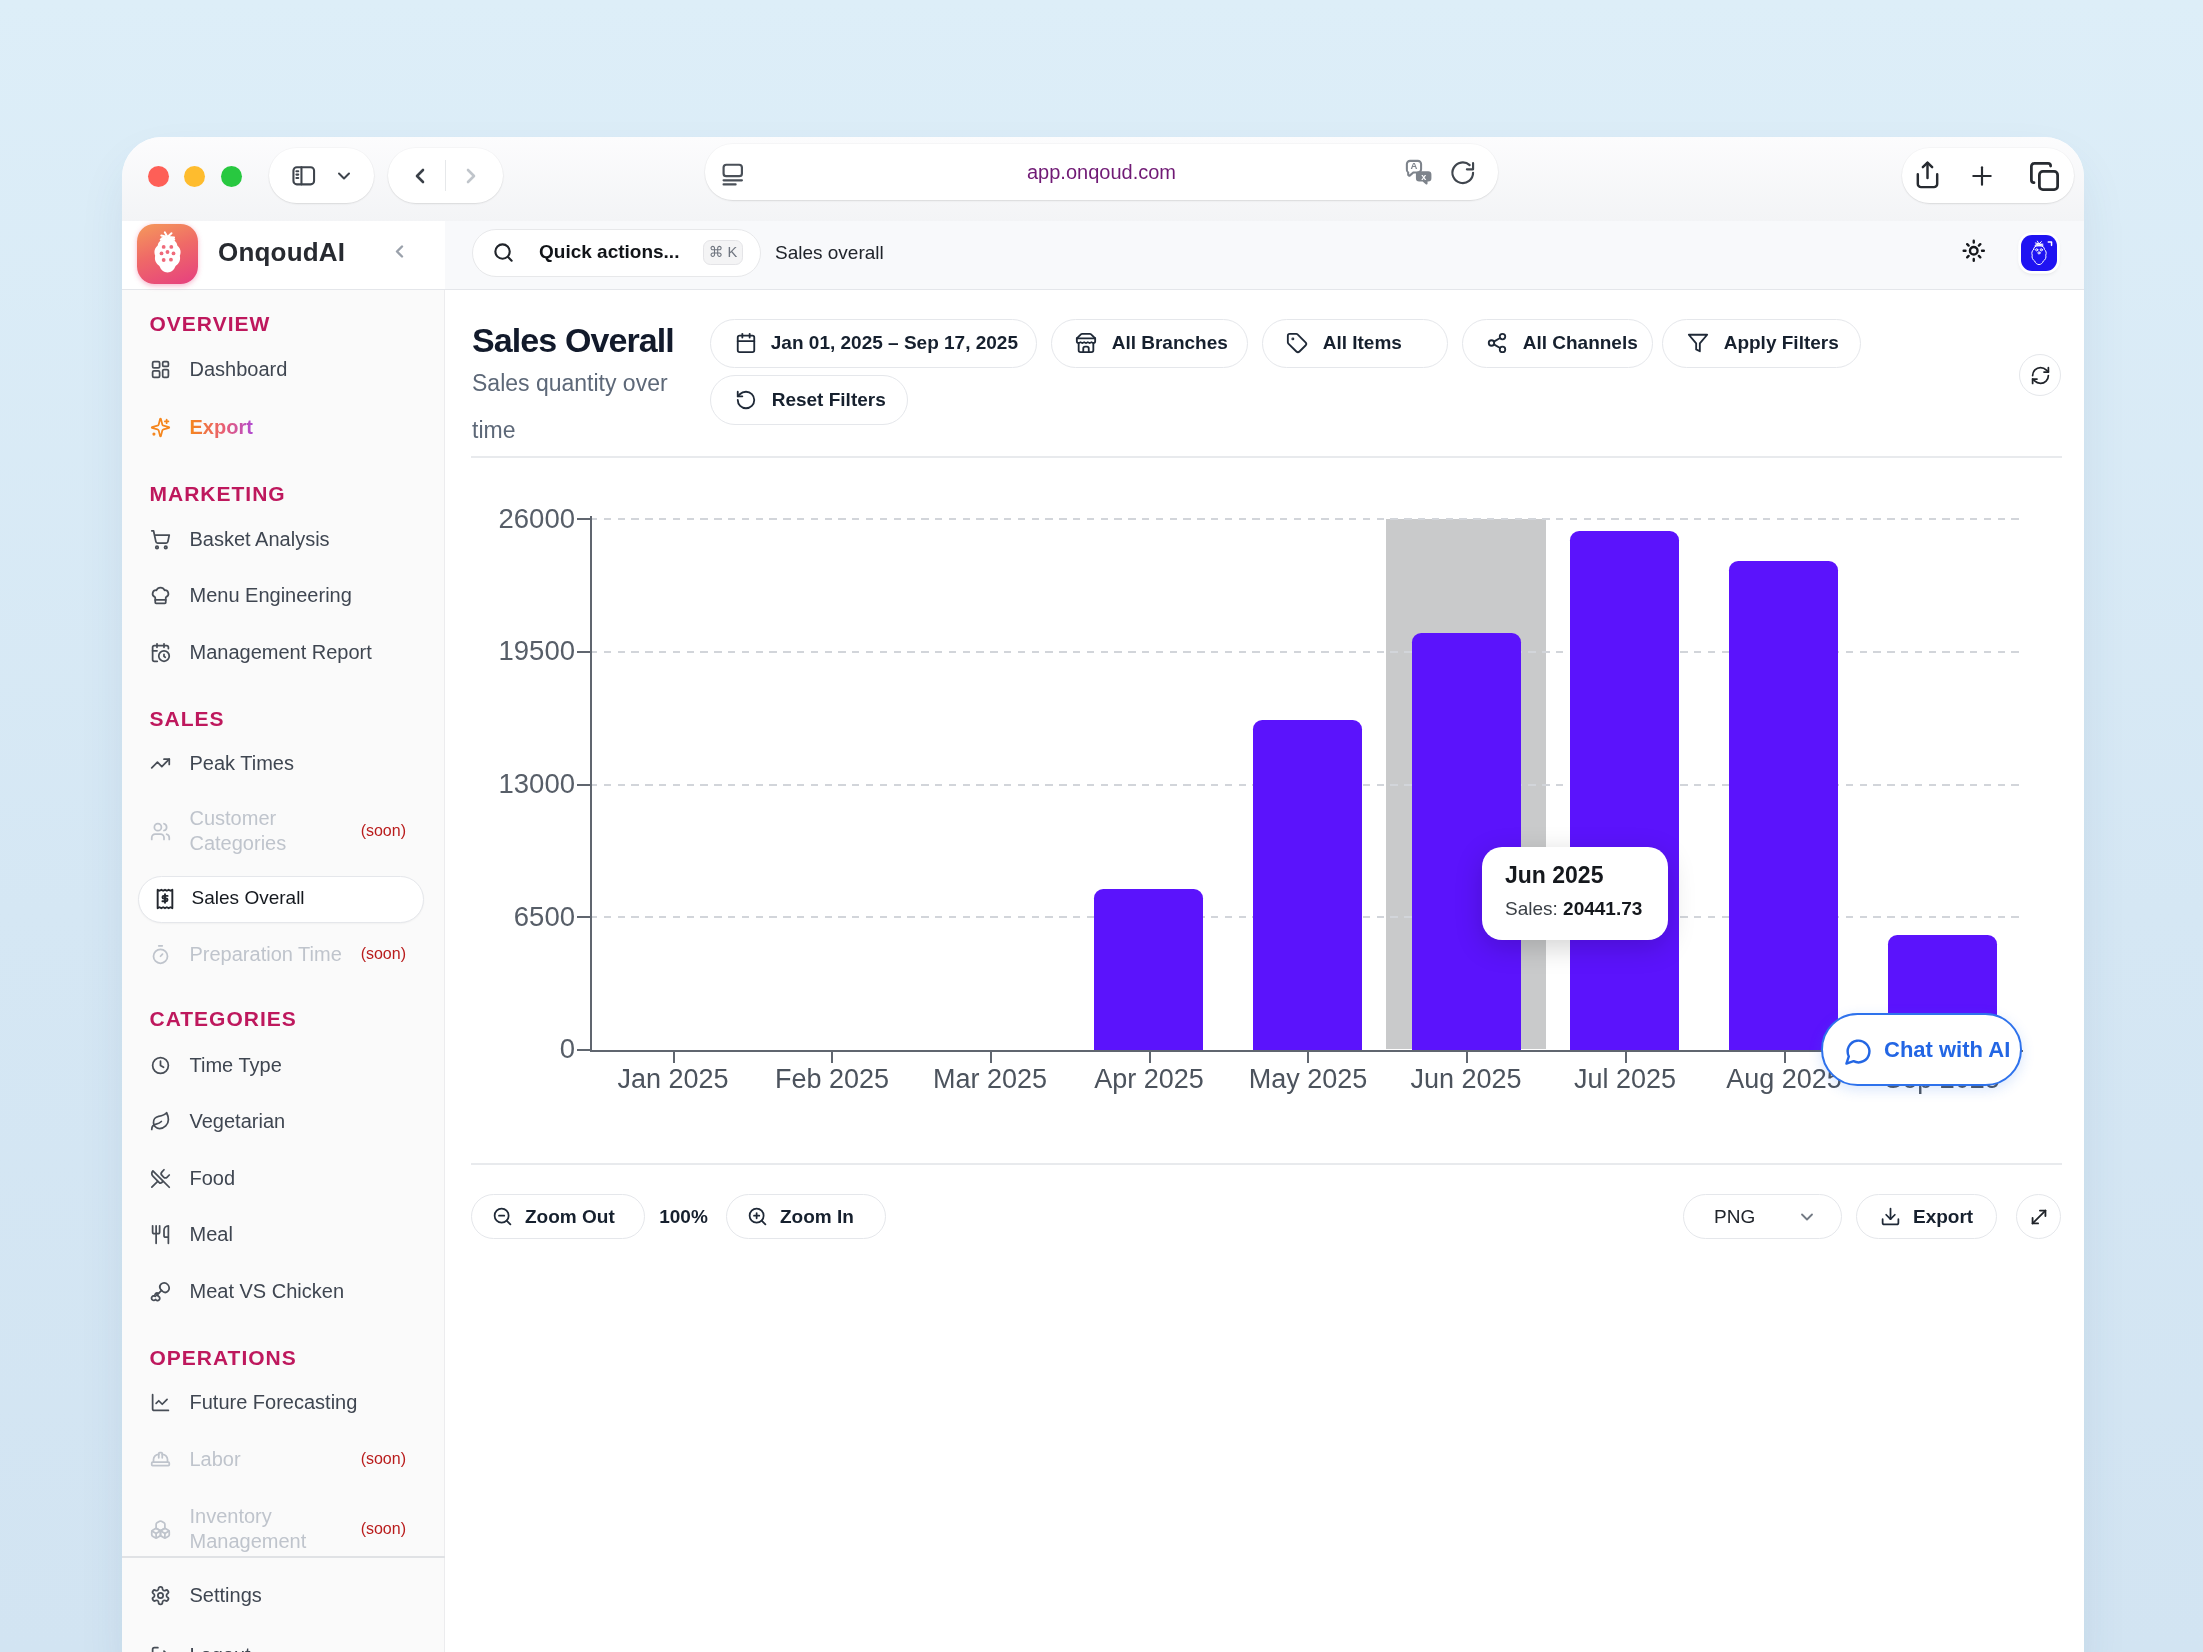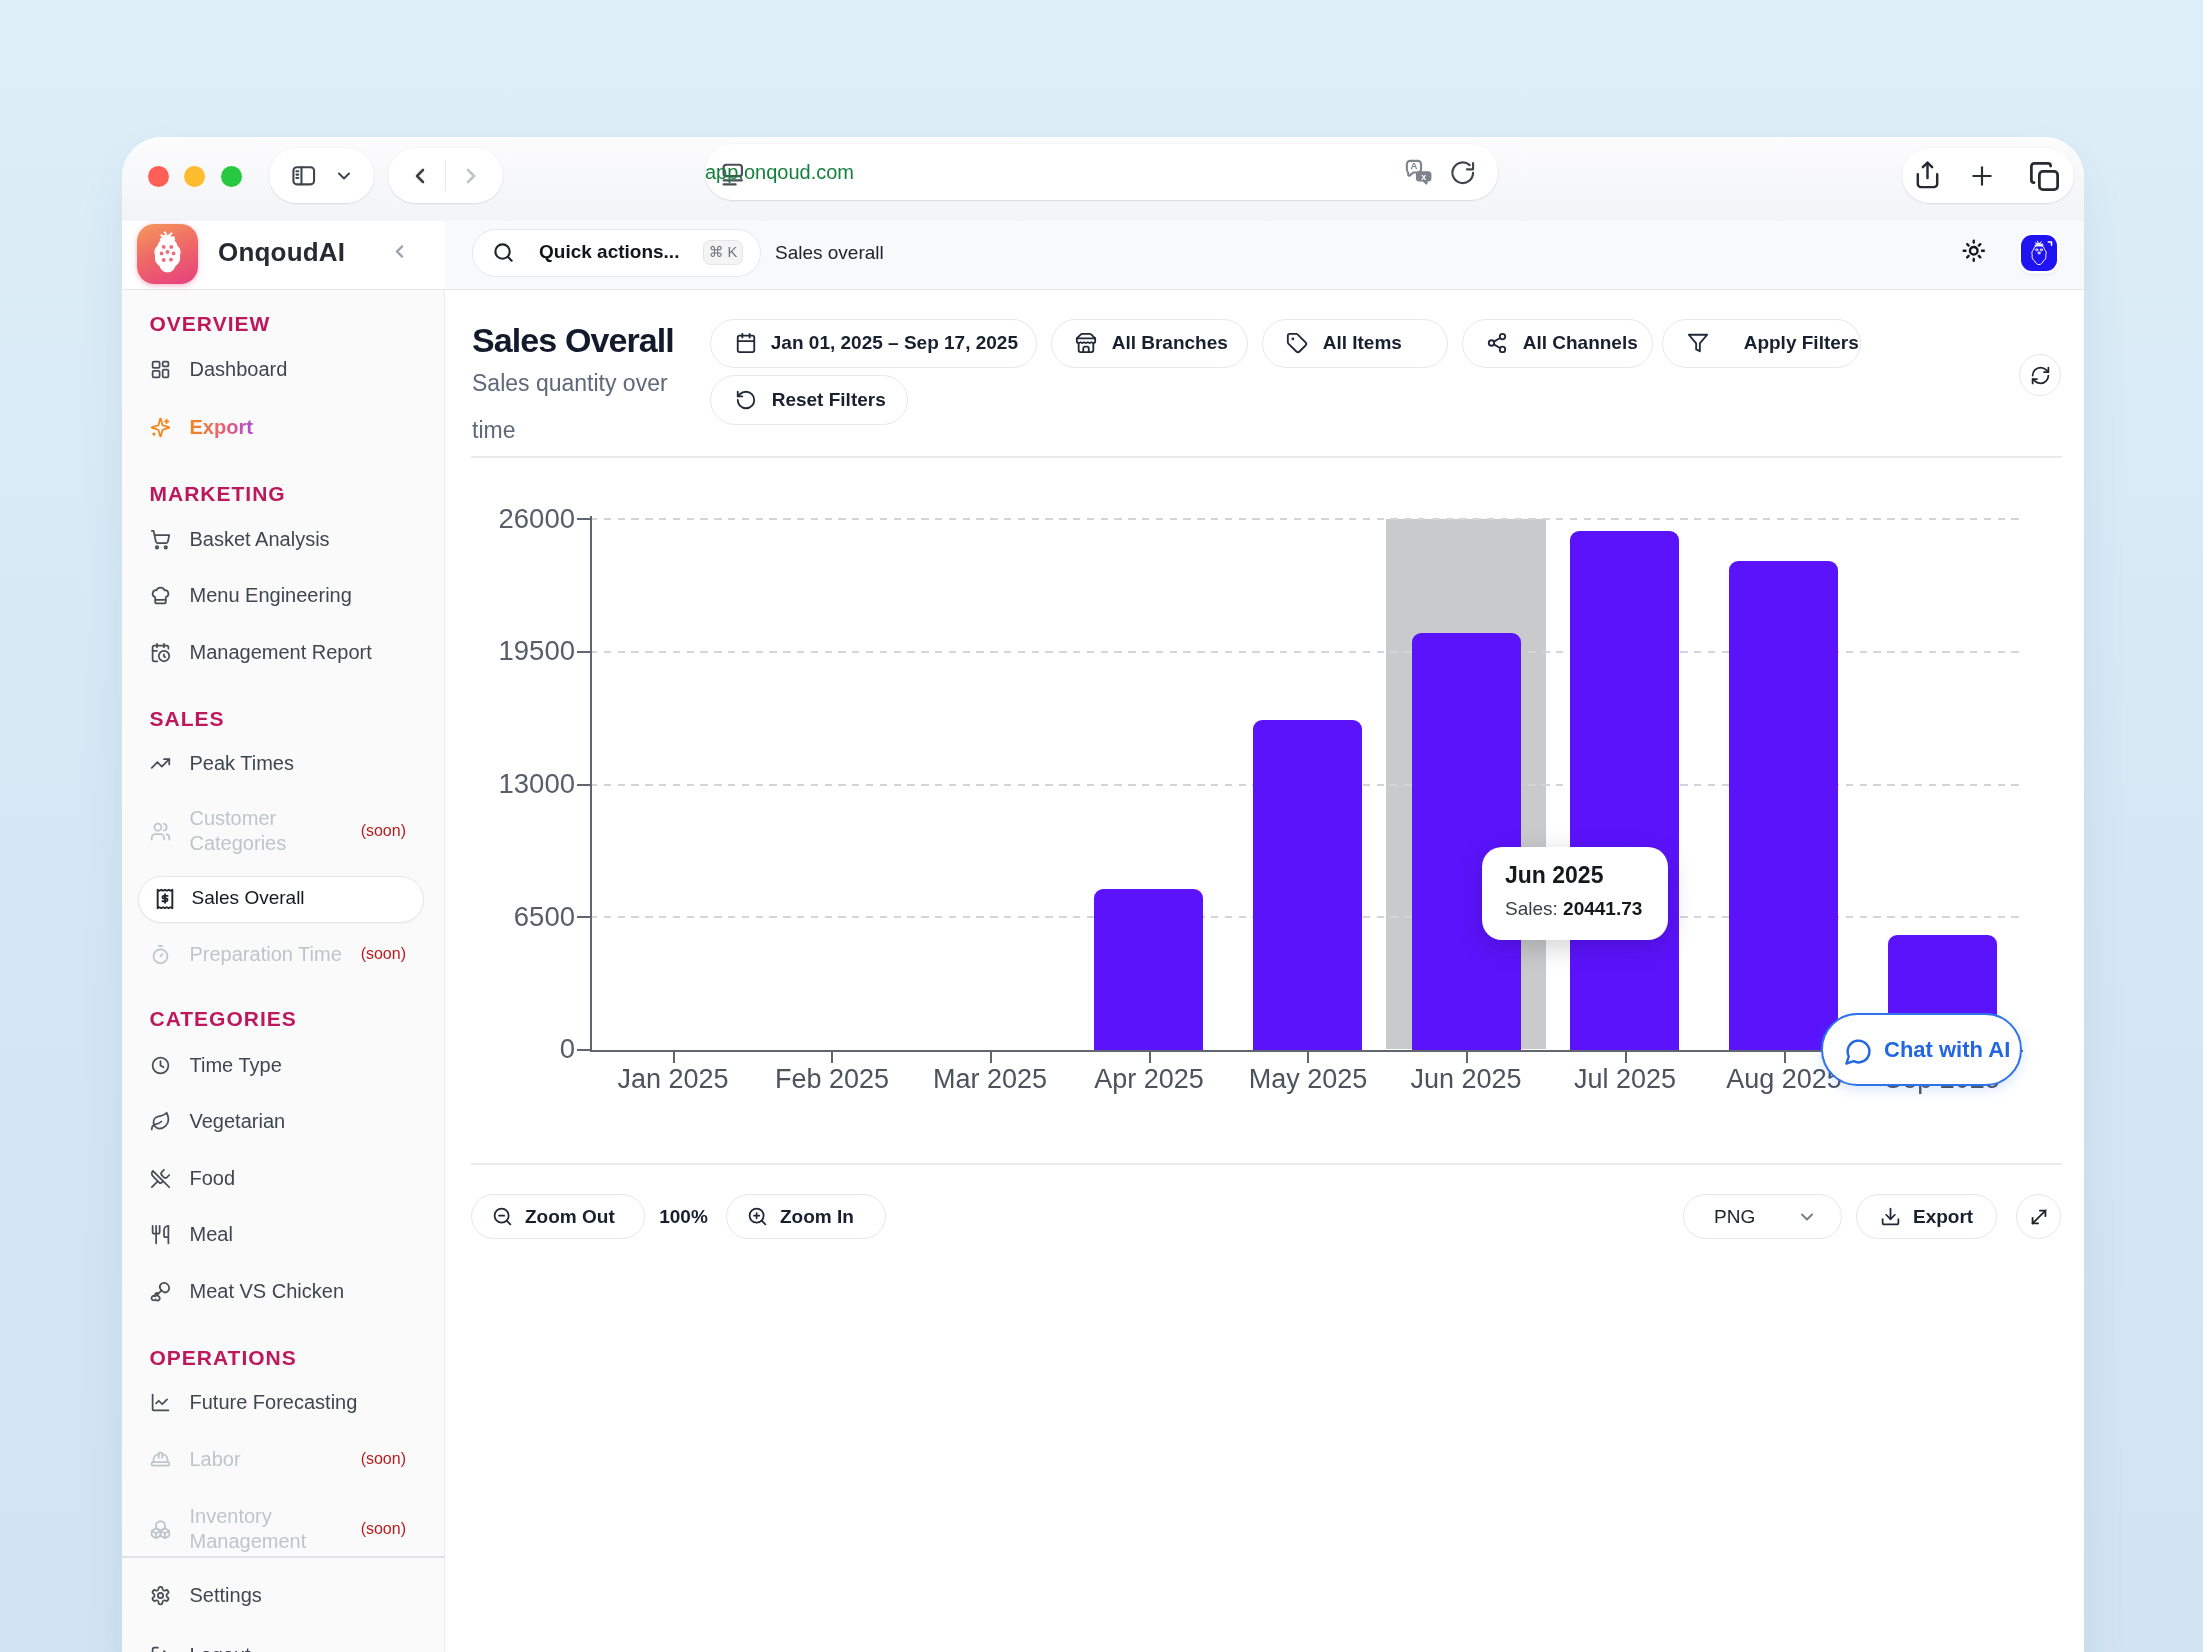--- a/index.html
+++ b/index.html
@@ -63,21 +63,21 @@
             <path d="m9 6 6 6-6 6"></path>
           </svg>
       </div>
 
       <div class="cpill" style="left:583px; top:7.3px; width:793px; height:56px; justify-content:flex-start;">
         <svg style="margin-left:13.8px" width="27.5" height="27.5" viewBox="0 0 24 24" fill="none" stroke="#4a5058" stroke-width="1.9" stroke-linecap="round" stroke-linejoin="round">
           <rect x="4" y="5" width="16" height="10" rx="2.4"></rect>
             <path d="M4 18.6h16"></path>
             <path d="M4 22.2h10.5"></path>
         </svg>
-        <div style="position:absolute; left:0; right:0; text-align:left; font-size:20px; color:#15803d;">app.onqoud.com</div>
+        <div style="position:absolute; left:0; right:0; text-align:center; font-size:20px; color:#701a75;">app.onqoud.com</div>
         <div style="position:absolute; right:64px; top:13px;">
           <svg width="31" height="31" viewBox="0 0 24 24" fill="#7d838b" stroke="none">
             <path d="M3 5.5A2.5 2.5 0 0 1 5.5 3h6A2.5 2.5 0 0 1 14 5.5v4a2.5 2.5 0 0 1-2.5 2.5H8l-2.6 2.2c-.5.42-1.4.1-1.4-.6V12A2.5 2.5 0 0 1 3 9.5z" fill="none" stroke="#7d838b" stroke-width="1.6"></path>
             <text x="8.4" y="9.6" font-size="7.4" font-weight="bold" fill="#7d838b" text-anchor="middle" font-family="Liberation Sans">A</text>
             <path d="M12.5 11h7A2.5 2.5 0 0 1 22 13.5v3a2.5 2.5 0 0 1-2.5 2.5H19v1.6c0 .7-.85 1-1.35.58L15.2 19h-2.7a2.5 2.5 0 0 1-2.5-2.5v-3A2.5 2.5 0 0 1 12.5 11z"></path>
             <text x="16" y="17.6" font-size="7" font-weight="bold" fill="#fff" text-anchor="middle" font-family="Liberation Sans">x</text>
           </svg>
         </div>
         <div style="position:absolute; right:22px; top:14.7px;">
           <svg width="27.5" height="27.5" viewBox="0 0 24 24" fill="none" stroke="#40464e" stroke-width="1.9" stroke-linecap="round" stroke-linejoin="round">
@@ -364,21 +364,21 @@
       <div class="btn" style="left:1017px; top:28.5px; width:191px; height:49px;">
         <svg style="margin-left:23px" width="22" height="22" viewBox="0 0 24 24" fill="none" stroke="currentColor" stroke-width="2" stroke-linecap="round" stroke-linejoin="round">
             <circle cx="18" cy="5" r="3"></circle>
             <circle cx="6" cy="12" r="3"></circle>
             <circle cx="18" cy="19" r="3"></circle>
             <path d="m8.59 13.51 6.83 3.98"></path>
             <path d="m15.41 6.51-6.82 3.98"></path>
           </svg>
         <span style="margin-left:14.7px">All Channels</span>
       </div>
-      <div class="btn" style="left:1217px; top:28.5px; width:199px; height:49px;gap:20px;">
+      <div class="btn" style="left:1217px; top:28.5px; width:199px; height:49px;">
         <svg style="margin-left:24px" width="22" height="22" viewBox="0 0 24 24" fill="none" stroke="currentColor" stroke-width="2" stroke-linecap="round" stroke-linejoin="round">
             <path d="M22 3H2l8 9.46V19l4 2v-8.54L22 3z"></path>
           </svg>
         <span style="margin-left:14.7px">Apply Filters</span>
       </div>
       <div class="btn" style="left:265px; top:85px; width:198px; height:50px;">
         <svg style="margin-left:24px" width="22" height="22" viewBox="0 0 24 24" fill="none" stroke="currentColor" stroke-width="2" stroke-linecap="round" stroke-linejoin="round">
             <path d="M3 12a9 9 0 1 0 9-9 9.75 9.75 0 0 0-6.74 2.74L3 8"></path>
             <path d="M3 3v5h5"></path>
           </svg>

